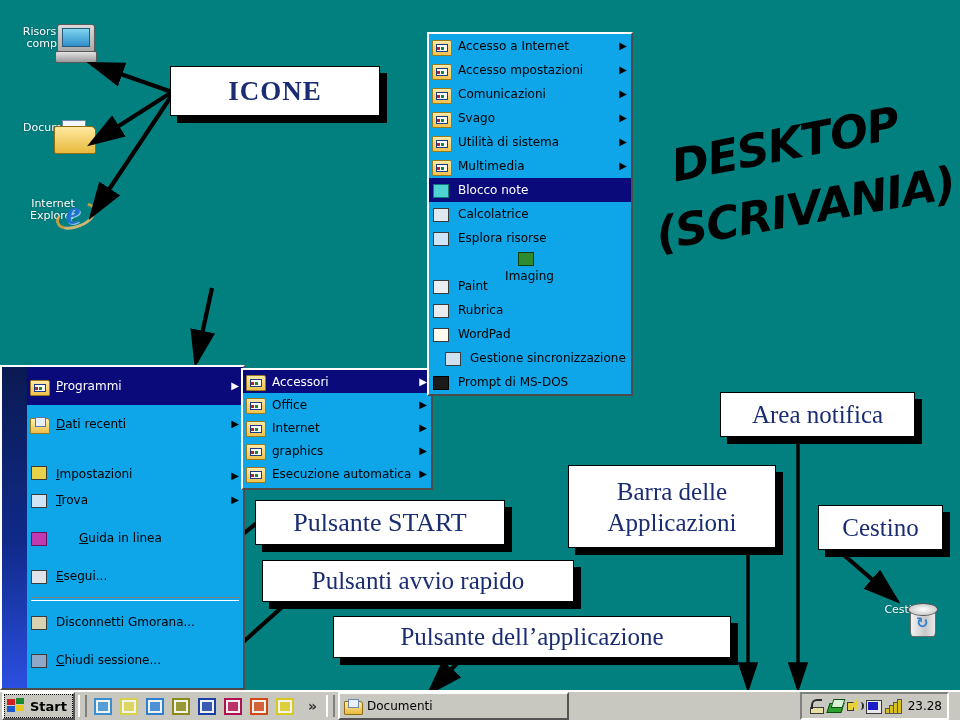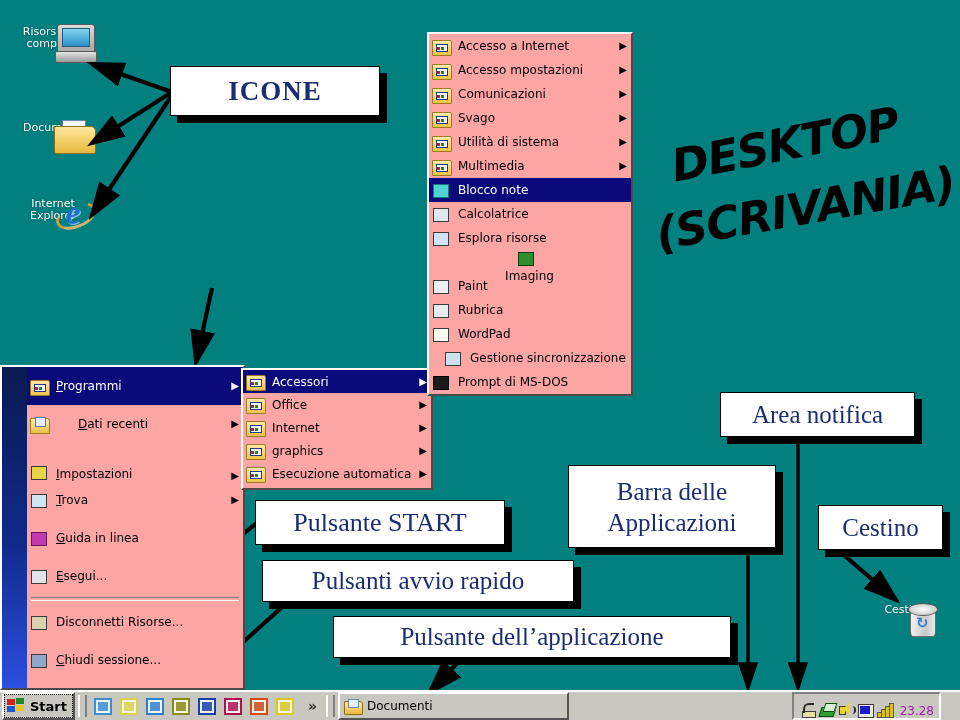--- a/index.html
+++ b/index.html
@@ -38,21 +38,21 @@
   }
   #wordart .wa-line{
     position:absolute;color:#000000;font-family:"DejaVu Sans", sans-serif;
     font-weight:bold;font-style:italic;white-space:nowrap;
   }
   #wa1{left:10px;top:18px;font-size:45px;transform:rotate(-11deg);letter-spacing:-1px;}
   #wa2{left:-6px;top:82px;font-size:45px;transform:rotate(-10deg);letter-spacing:-1px;}
 
   
   .menu{
-    position:absolute;background:#fca5a5;
+    position:absolute;background:#0ea5e9;
     border-top:2px solid #ffffff;border-left:2px solid #ffffff;
     border-right:2px solid #4b4b4b;border-bottom:2px solid #4b4b4b;
     font-family:"DejaVu Sans", sans-serif;box-sizing:border-box;
   }
   .mi{
     display:flex;align-items:center;height:23px;padding:0 4px 0 3px;
     font-size:12px;color:#000000;white-space:nowrap;position:relative;
   }
   .mi.sel{background:#0a0a7a;color:#ffffff;}
   .mi .ico{
@@ -137,24 +137,24 @@
   .qlchev{font-size:14px;font-weight:bold;color:#303030;margin:0 6px 0 10px;font-family:"DejaVu Sans", sans-serif;}
   #task-btns{flex:1 1 auto;display:flex;align-items:center;min-width:0;}
   .taskbtn{
     height:24px;display:flex;align-items:center;padding:0 8px 0 4px;min-width:215px;
     background:#c8c8c0;border-top:2px solid #ffffff;border-left:2px solid #ffffff;
     border-right:2px solid #545454;border-bottom:2px solid #545454;
     font-size:12px;font-family:"DejaVu Sans", sans-serif;color:#000;
   }
   .taskbtn .tbico{width:18px;height:14px;margin-right:5px;position:relative;flex:0 0 18px;}
   #tray{
-    height:24px;margin-right:19px;display:flex;align-items:flex-end;padding:0 5px;
+    height:24px;margin-right:11px;display:flex;align-items:center;padding:0 5px;
     border-top:2px solid #808080;border-left:2px solid #808080;
     border-right:2px solid #ffffff;border-bottom:2px solid #ffffff;
-    font-size:12px;font-family:"DejaVu Sans", sans-serif;color:#a21caf;
+    font-size:12px;font-family:"DejaVu Sans", sans-serif;color:#000000;
   }
   .trayico{width:17px;height:16px;margin:0 1px;position:relative;}
   #clock{margin-left:6px;}
 
   
   .bin{position:relative;width:34px;height:36px;margin:0 auto;}
   .bin .body{
     position:absolute;left:5px;top:7px;width:24px;height:26px;
     background:linear-gradient(90deg,#f2f2f2,#c9c9c9 60%,#e9e9e9);
     border:1px solid #6a6a6a;border-radius:3px/6px;
@@ -317,61 +317,61 @@
       
     </div>
     <div id="start-menu-items">
         <div class="mi sel" style="height: 38px;">
           <span class="ico">
             <span class="ic-folder"></span>
           </span>
           <span class="lbl"><u>P</u>rogrammi</span>
           <span class="arr">▶</span>
         </div>
-        <div class="mi" style="height: 38px; gap: 22px;">
+        <div class="mi" style="height: 38px;">
           <span class="ico">
             <span class="ic-foldplain"></span>
           </span>
           <span class="lbl"><u>D</u>ati recenti</span>
           <span class="arr">▶</span>
         </div>
         <div class="mi" style="height: 38px; align-items: flex-end;">
           <span class="ico">
             <span class="ic-sq ic-gear"></span>
           </span>
           <span class="lbl"><u>I</u>mpostazioni</span>
           <span class="arr">▶</span>
         </div>
         <div class="mi" style="height: 38px;">
           <span class="ico">
             <span class="ic-sq ic-mag"></span>
           </span>
           <span class="lbl"><u>T</u>rova</span>
           <span class="arr">▶</span>
         </div>
-        <div class="mi" style="height: 38px;">
+        <div class="mi" style="height: 38px; gap: 23px;">
           <span class="ico">
             <span class="ic-sq ic-book"></span>
           </span>
           <span class="lbl"><u>G</u>uida in linea</span>
           <span class="arr"></span>
         </div>
         <div class="mi" style="height: 38px;">
           <span class="ico">
             <span class="ic-sq ic-run"></span>
           </span>
           <span class="lbl"><u>E</u>segui...</span>
           <span class="arr"></span>
         </div>
         <div class="msep"></div>
         <div class="mi" style="height: 38px;">
           <span class="ico">
             <span class="ic-sq ic-key"></span>
           </span>
-          <span class="lbl">Disconnetti Risorse...</span>
+          <span class="lbl">Disconnetti Gmorana...</span>
           <span class="arr"></span>
         </div>
         <div class="mi" style="height: 38px;">
           <span class="ico">
             <span class="ic-sq ic-shut"></span>
           </span>
           <span class="lbl"><u>C</u>hiudi sessione...</span>
           <span class="arr"></span>
         </div>
       </div>

